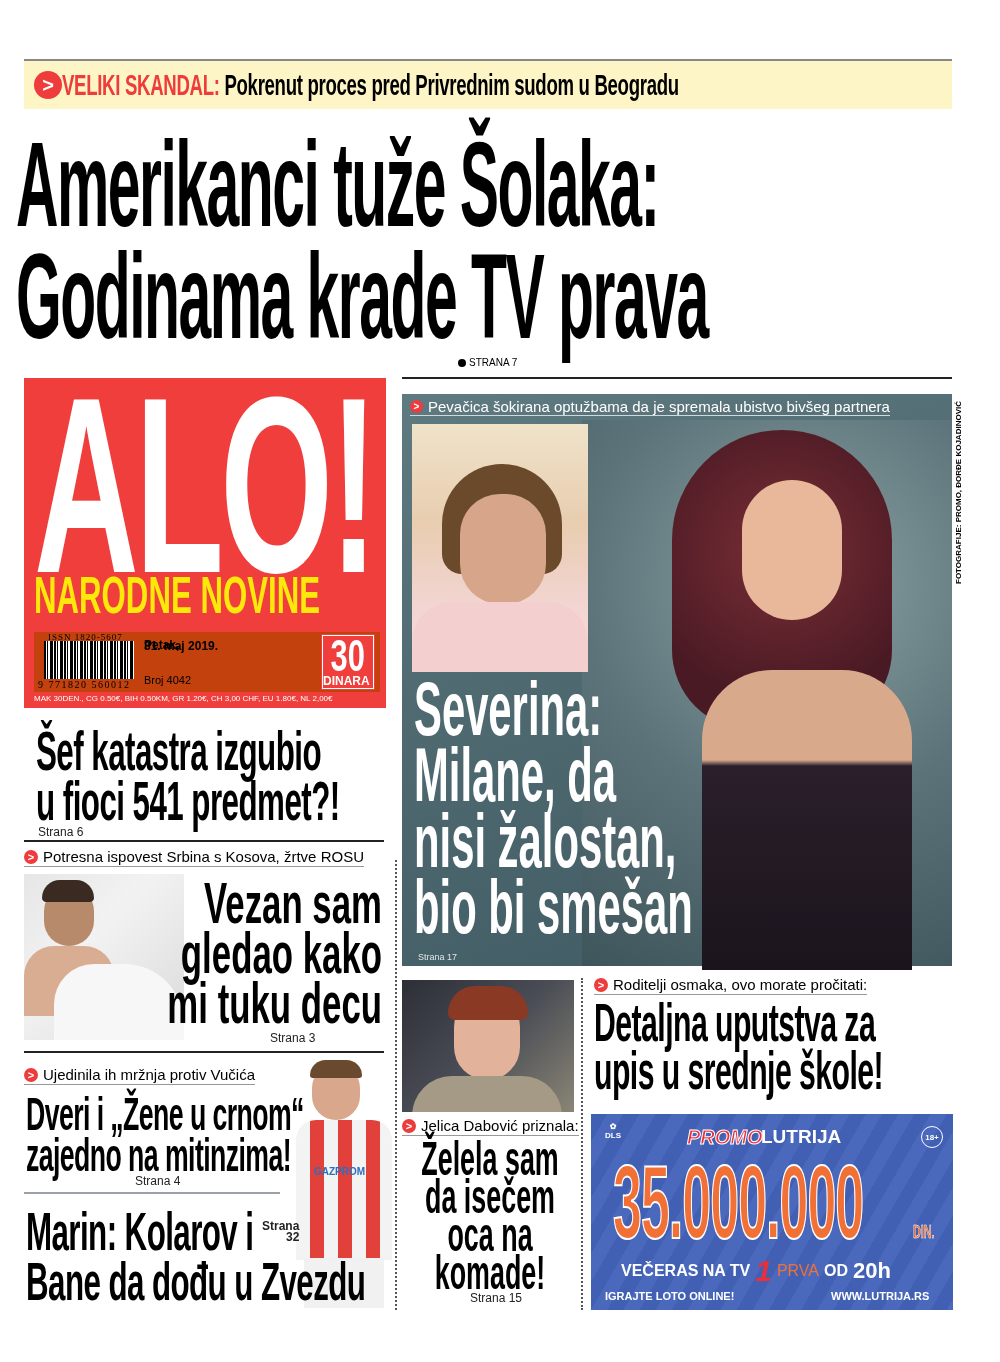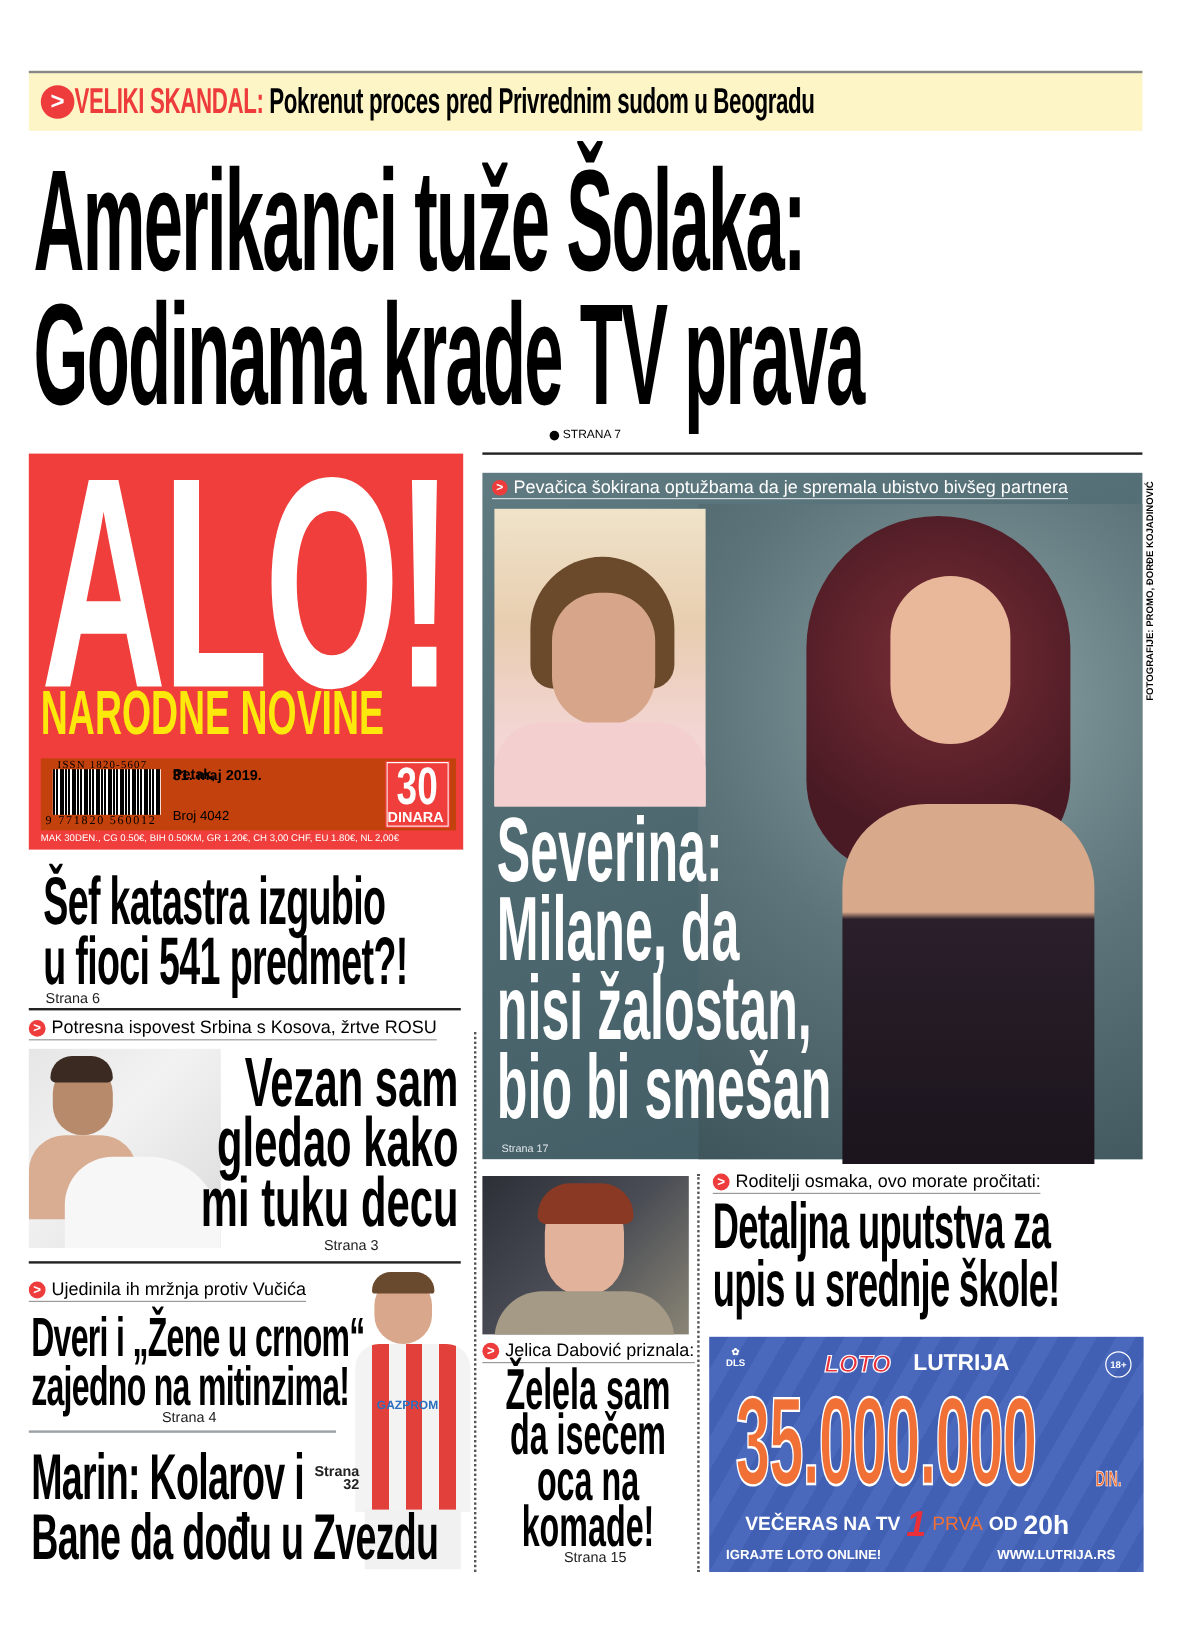--- a/index.html
+++ b/index.html
@@ -6,21 +6,21 @@
   html, body { width: 1000px; height: 1362px; background: #ffffff; overflow: hidden; }
   body { position: relative; font-family: "Liberation Sans", sans-serif; color: #000; }
 
   
   .kicker-bar { position: absolute; left: 24px; top: 59px; width: 928px; height: 50px; background: #fdf5c6; border-top: 2px solid #888; display: flex; align-items: center; padding-left: 10px; overflow: hidden; }
   .kicker-arrow { width: 28px; height: 28px; border-radius: 50%; background: #ee3b3b; color: #fff; font-weight: 700; display: flex; align-items: center; justify-content: center; font-size: 20px; flex: 0 0 auto; }
   .kicker-text { display: inline-block; font-weight: 700; font-size: 30px; transform: scaleX(0.62); transform-origin: left center; white-space: nowrap; letter-spacing: -0.5px; }
   .kicker-red { color: #ee3b3b; }
 
   
-  .main-head { position: absolute; left: 28px; top: 128px; width: 940px; }
+  .main-head { position: absolute; left: 16px; top: 128px; width: 940px; }
   .main-head .line { display: block; font-weight: 700; font-size: 120px; line-height: 112px; transform: scaleX(0.49); transform-origin: left top; white-space: nowrap; letter-spacing: -3px; }
   .strana7 { position: absolute; left: 458px; top: 357px; font-size: 10px; display: flex; align-items: center; gap: 3px; }
   .dot-arrow { width: 8px; height: 8px; border-radius: 50%; background: #000; display: inline-block; }
 
   .rule-right { position: absolute; left: 402px; top: 377px; width: 550px; height: 2px; background: #222; }
 
   
   .logo { position: absolute; left: 24px; top: 378px; width: 362px; height: 330px; background: #ef3e3b; }
   .logo-alo { position: absolute; left: 10px; top: 8px; color: #fff; font-weight: 700; font-size: 250px; line-height: 200px; transform: scaleX(0.58); transform-origin: left top; letter-spacing: -6px; }
   .logo-nn { position: absolute; left: 10px; top: 192px; color: #fde80b; font-weight: 700; font-size: 52px; line-height: 50px; transform: scaleX(0.6); transform-origin: left top; white-space: nowrap; }
@@ -235,21 +235,21 @@
   </div>
   <div class="story-title" style="left:594px; top:998px; font-size:54px; line-height:48px; transform:scaleX(0.56); letter-spacing:-1px;">
     <div>Detaljna uputstva za</div>
     <div>upis u srednje škole!</div>
   </div>
   <span class="small-strana" style="left:888px; top:1098px;margin-top:46px;">Strane 8/9</span>
 </div>
 
 <div class="loto">
   <div class="loto-dls">✿<br><span>DLS</span></div>
-  <span class="loto-logo">LOTO</span>
+  <span class="loto-logo">PROMO</span>
   <span class="loto-sedmica">LUTRIJA</span>
   <span class="loto-age">18+</span>
   <span class="loto-amount">35.000.000</span>
   <span class="loto-din">DIN.</span>
   <div class="loto-tv">
     <span>VEČERAS NA TV</span>
     <span class="loto-one">1</span>
     <span class="loto-prva">PRVA</span>
     <span>OD</span>
     <span class="loto-big">20h</span>

